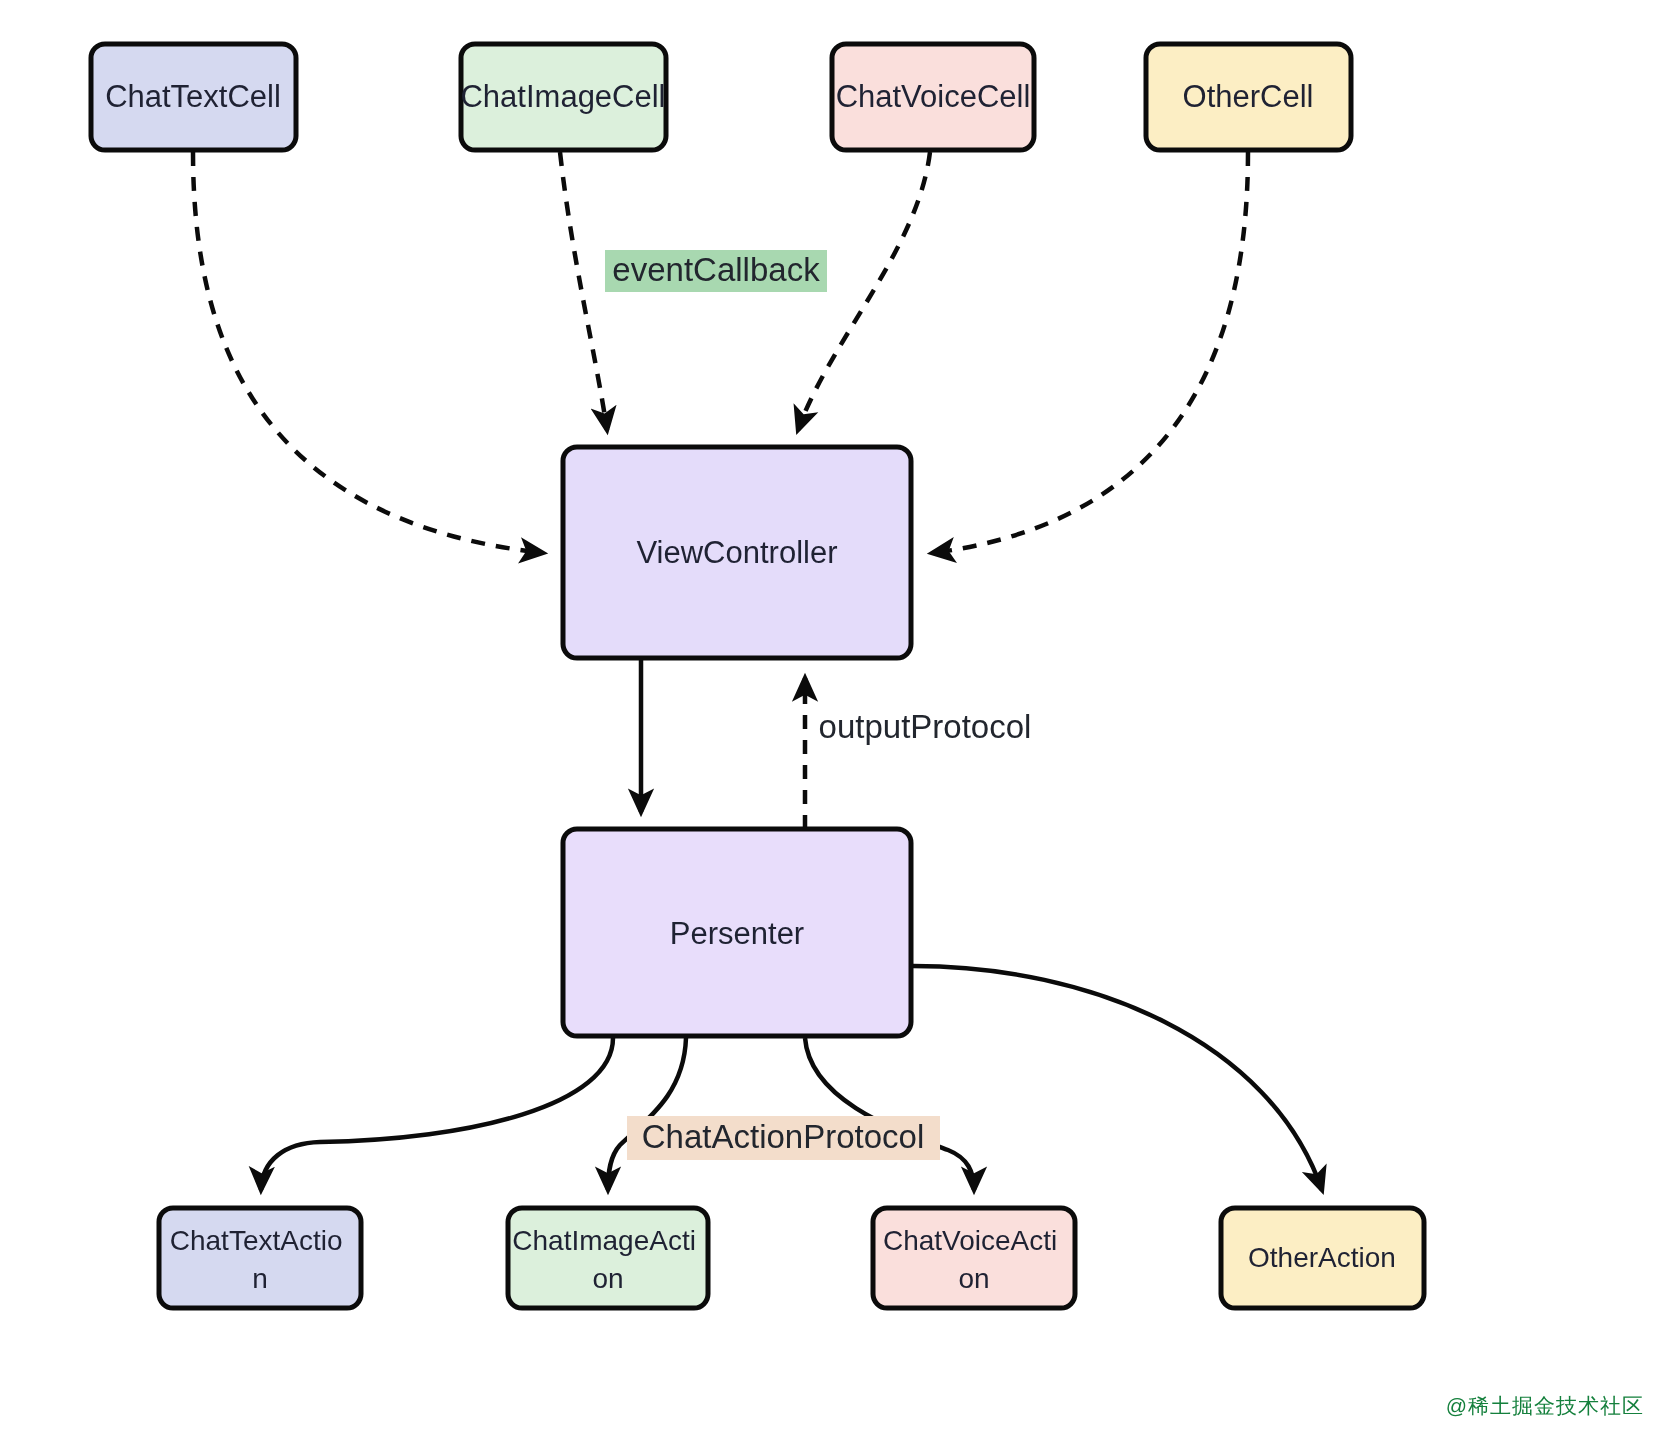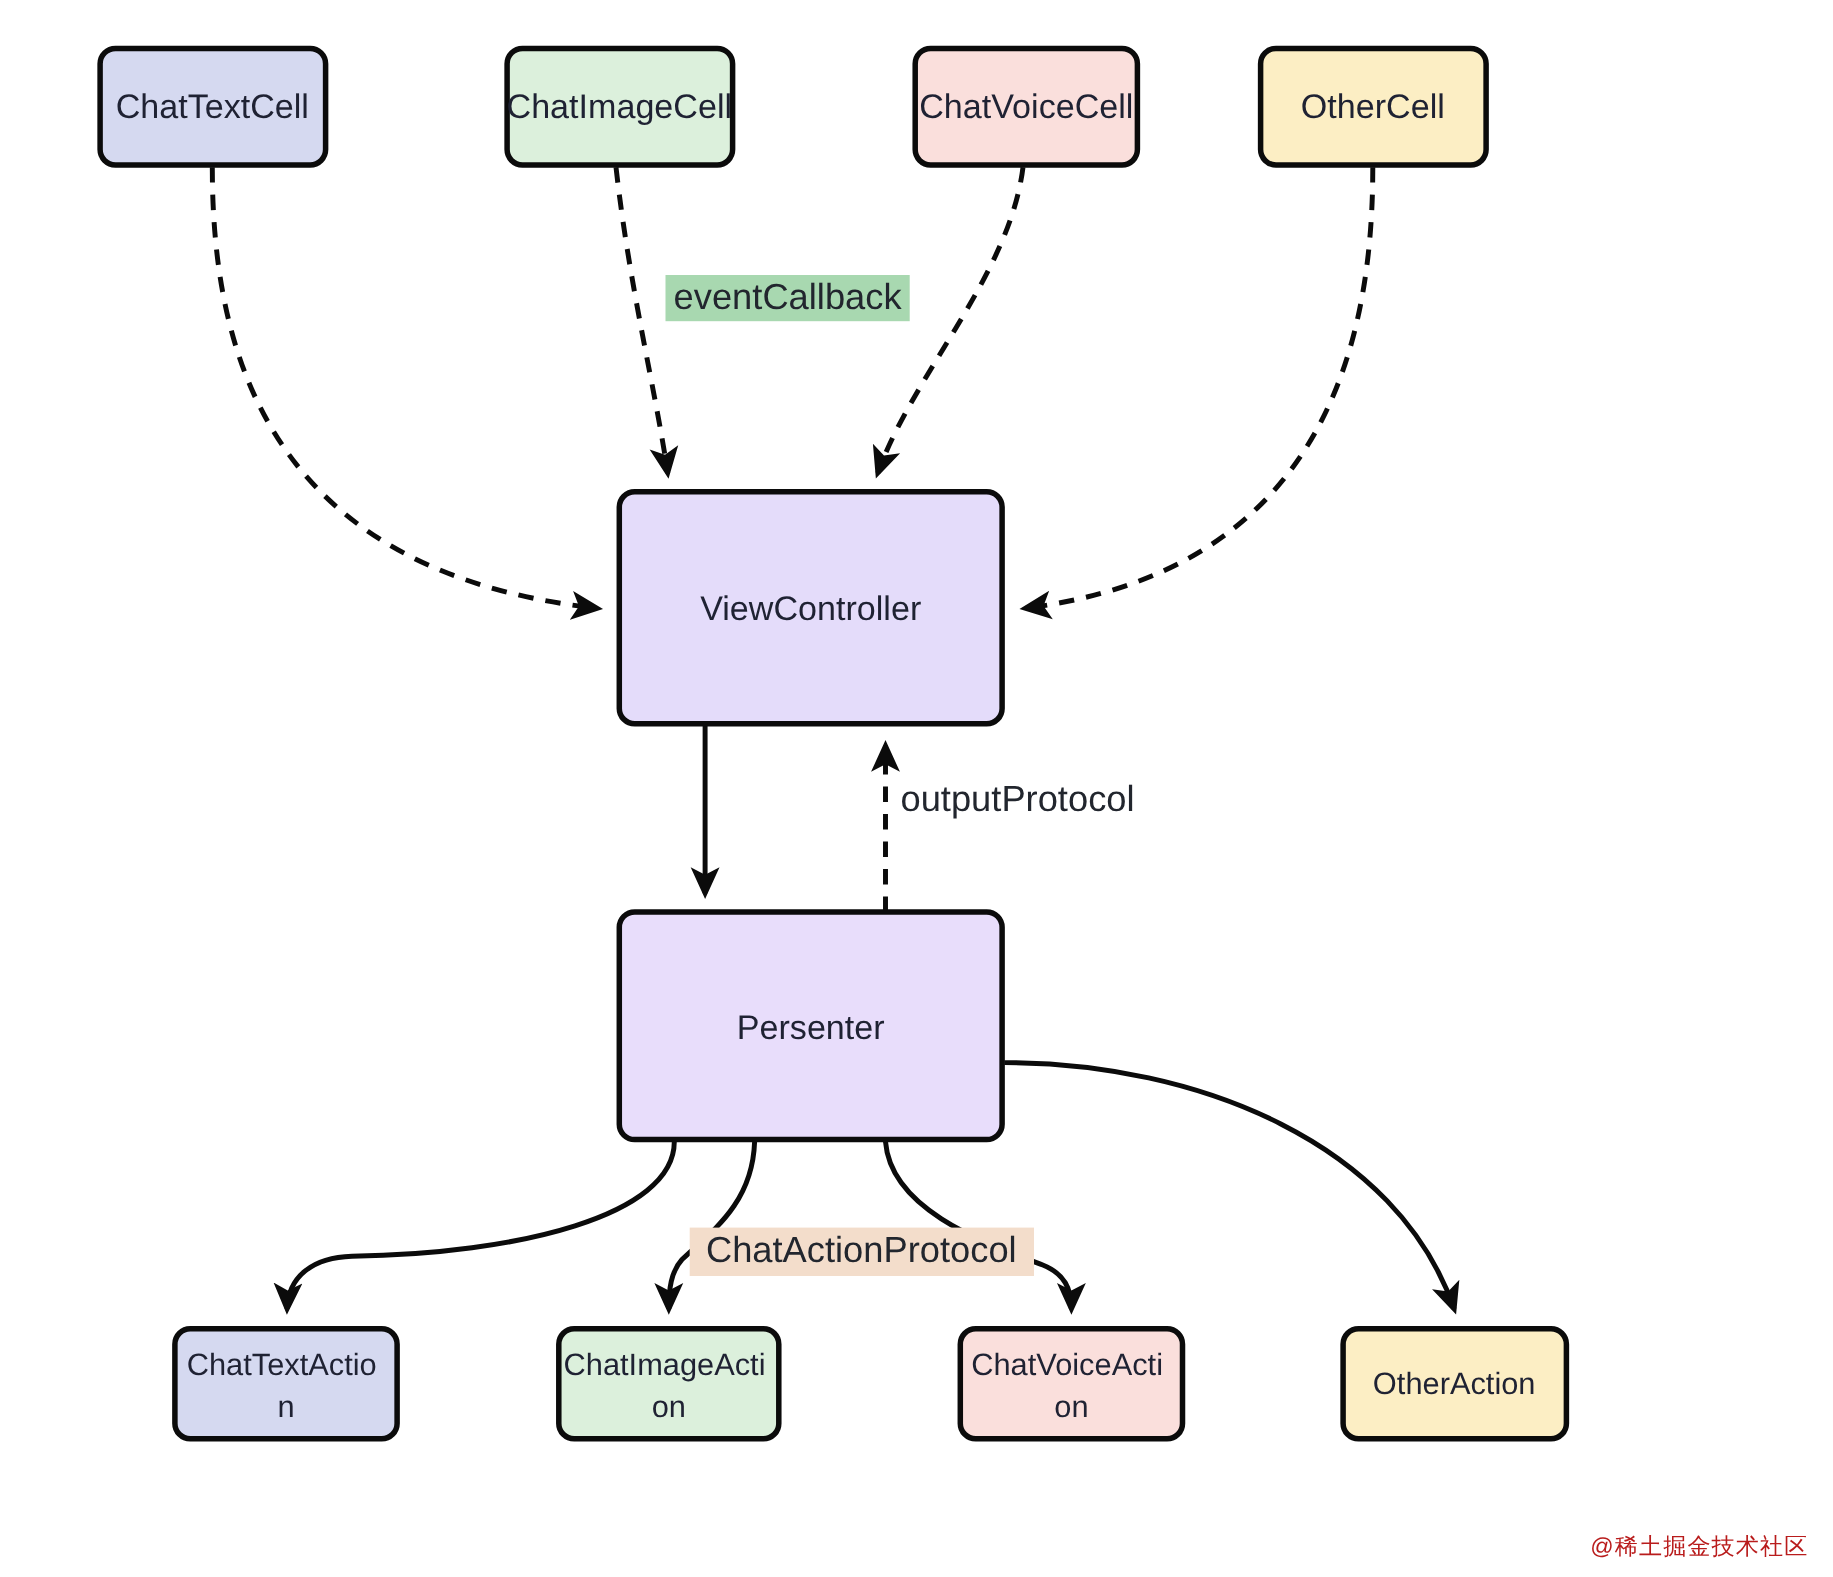--- a/index.html
+++ b/index.html
@@ -56,21 +56,21 @@
   }
   .edge-label-box {
     stroke: none;
   }
   .watermark {
     position: absolute;
     right: 22px;
     bottom: 14px;
     font-family: "Liberation Sans", sans-serif;
     font-size: 21px;
-    color: #b91c1c;
+    color: #15803d;
     letter-spacing: 1px;
     user-select: none;
   }
 </style>
 </head>
 <body>
 
 <div id="canvas" style="background: rgb(255, 255, 255);">
 
   <svg id="diagram-svg" viewBox="0 0 1666 1434">

